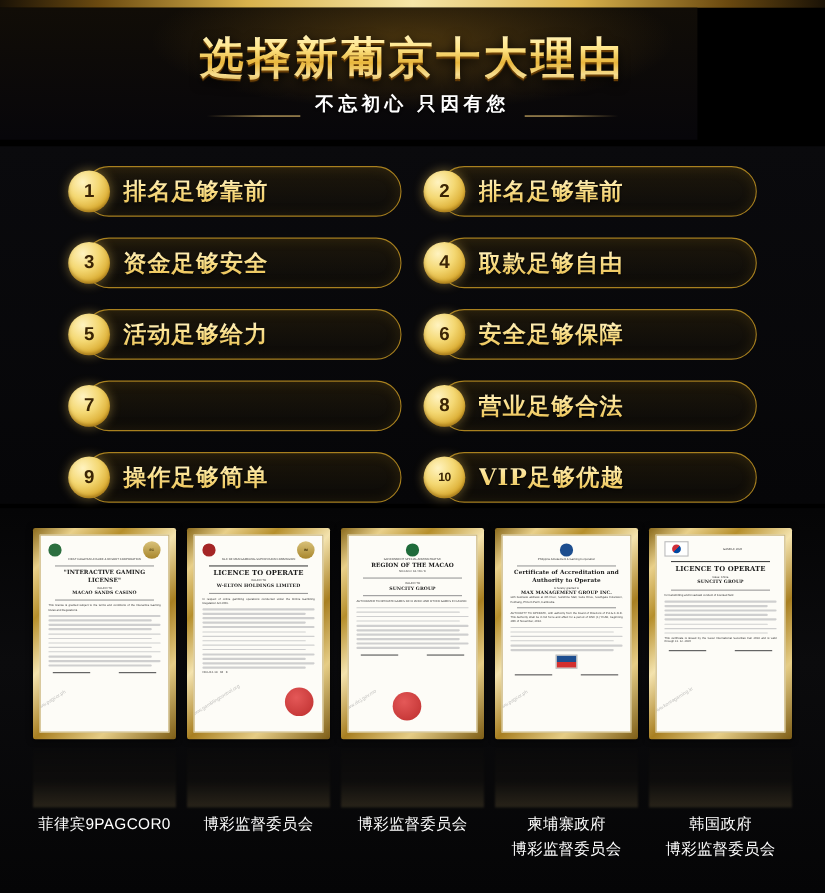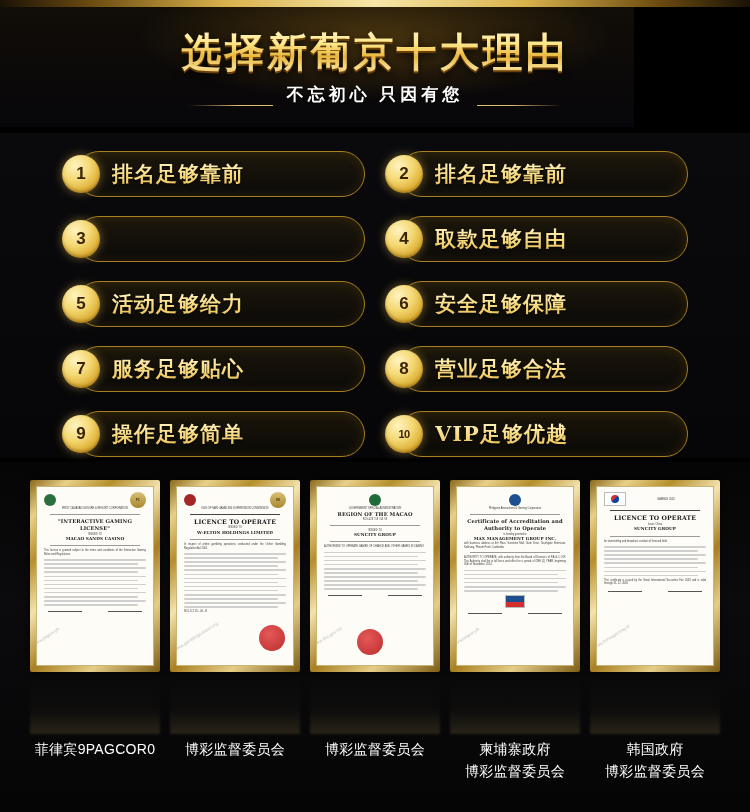--- a/index.html
+++ b/index.html
@@ -226,20 +226,21 @@
 
   <div class="reason">
     <div class="pill"></div>
     <div class="num">2</div>
     <div class="rtext">排名足够靠前</div>
   </div>
 
   <div class="reason">
     <div class="pill"></div>
     <div class="num">3</div>
+    <div class="rtext">资金足够安全</div>
   </div>
 
   <div class="reason">
     <div class="pill"></div>
     <div class="num">4</div>
     <div class="rtext">取款足够自由</div>
   </div>
 
   <div class="reason">
     <div class="pill"></div>
@@ -249,21 +250,20 @@
 
   <div class="reason">
     <div class="pill"></div>
     <div class="num">6</div>
     <div class="rtext">安全足够保障</div>
   </div>
 
   <div class="reason">
     <div class="pill"></div>
     <div class="num">7</div>
-    <div class="rtext">服务足够贴心</div>
   </div>
 
   <div class="reason">
     <div class="pill"></div>
     <div class="num">8</div>
     <div class="rtext">营业足够合法</div>
   </div>
 
   <div class="reason">
     <div class="pill"></div>

